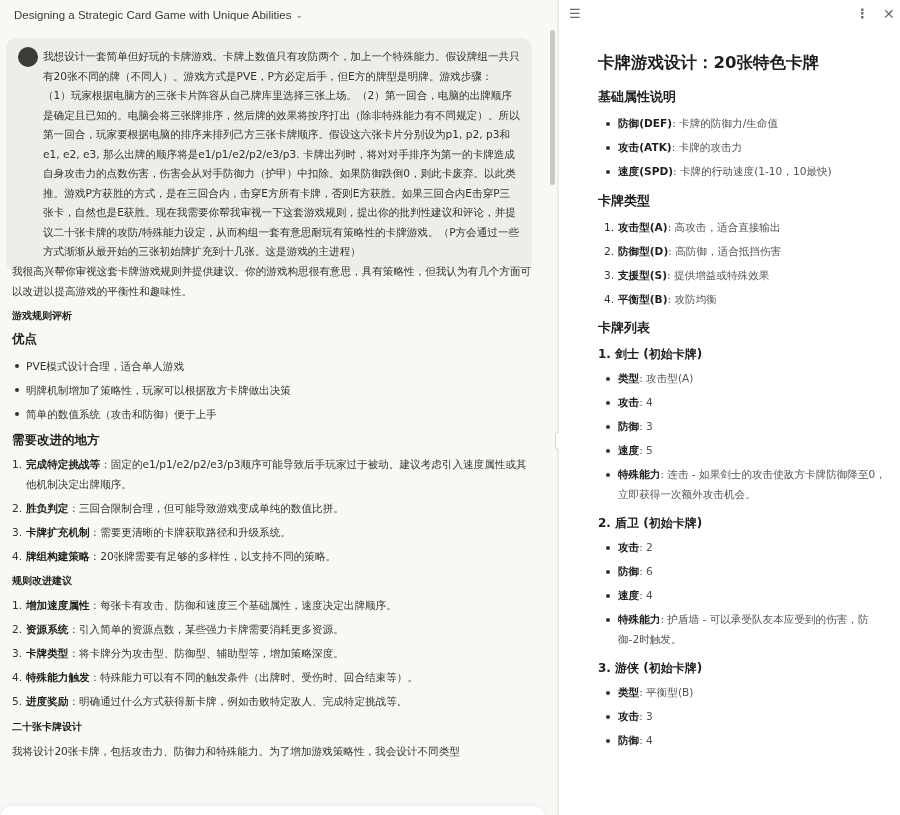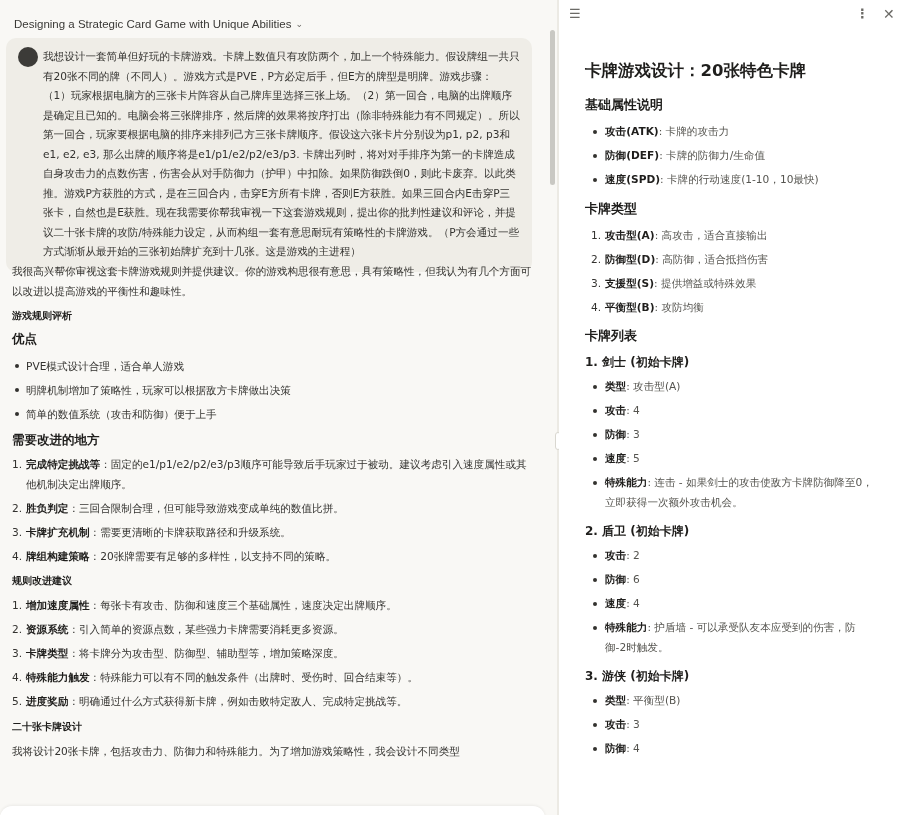--- a/index.html
+++ b/index.html
@@ -9,21 +9,21 @@
     color: #2b2a27;
     background: #f9f8f5;
     position: relative;
   }
   .left-pane {
     position: absolute; left: 0; top: 0; width: 557px; height: 815px;
     background: #f9f8f5; overflow: hidden;
   }
   .chat-header {
     position: absolute; left: 0; top: 0; width: 557px; height: 30px;
-    display: flex; align-items: flex-end; padding-left: 14px;
+    display: flex; align-items: center; padding-left: 14px;
   }
   .chat-title {
     font-size: 11.5px; color: #3a3936; font-family: "Liberation Sans", sans-serif;
     display: flex; align-items: center; gap: 4px; cursor: pointer;
   }
   .chev { font-size: 9px; color: #6b6a66; }
   .left-scroll-track {
     position: absolute; left: 550px; top: 30px; width: 5px; height: 155px;
     background: #c9c8c3; border-radius: 3px;
   }
@@ -69,22 +69,22 @@
   .right-pane {
     position: absolute; left: 559px; top: 0; width: 341px; height: 815px;
     background: #ffffff; overflow: hidden;
   }
   .right-toolbar { position: absolute; left: 0; top: 0; width: 341px; height: 30px; }
   .tb-icon { position: absolute; top: 7px; font-size: 13px; color: #6b6a66; cursor: pointer; line-height: 14px; }
   .list-icon { left: 10px; }
   .more-icon { left: 297px; font-weight: bold; }
   .close-icon { left: 324px; font-size: 14px; }
   .doc {
-    position: absolute; left: 26px; top: 52px; width: 290px;
-    font-size: 10.6px; color: #33322f; margin-top: 8px;
+    position: absolute; left: 39px; top: 52px; width: 290px;
+    font-size: 10.6px; color: #33322f;
   }
   .doc h1 { font-size: 16.5px; font-weight: bold; color: #1f1e1c; margin-bottom: 14px; line-height: 22px; }
   .doc h2 { font-size: 13px; font-weight: bold; color: #1f1e1c; margin: 4px 0 8px; line-height: 18px; }
   .doc h3 { font-size: 12px; font-weight: bold; color: #1f1e1c; margin: 4px 0 6px; line-height: 18px; }
   .doc ul { list-style: none; margin-bottom: 10px; }
   .doc ul li { position: relative; padding-left: 20px; line-height: 19.5px; margin-bottom: 4.5px; }
   .doc ul li::before {
     content: ""; position: absolute; left: 8px; top: 8px; width: 4px; height: 4px;
     border-radius: 50%; background: #33322f;
   }
@@ -151,22 +151,22 @@
     <span class="tb-icon list-icon">☰</span>
     <span class="tb-icon more-icon">⋮</span>
     <span class="tb-icon close-icon">✕</span>
   </div>
 
   <div class="doc">
     <h1>卡牌游戏设计：20张特色卡牌</h1>
 
     <h2>基础属性说明</h2>
     <ul>
+      <li><b>防御(DEF)</b><span class="muted">: 卡牌的防御力/生命值</span></li>
       <li><b>攻击(ATK)</b><span class="muted">: 卡牌的攻击力</span></li>
-      <li><b>防御(DEF)</b><span class="muted">: 卡牌的防御力/生命值</span></li>
       <li><b>速度(SPD)</b><span class="muted">: 卡牌的行动速度(1-10，10最快)</span></li>
     </ul>
 
     <h2>卡牌类型</h2>
     <ol>
       <li><span class="num">1.</span><b>攻击型(A)</b><span class="muted">: 高攻击，适合直接输出</span></li>
       <li><span class="num">2.</span><b>防御型(D)</b><span class="muted">: 高防御，适合抵挡伤害</span></li>
       <li><span class="num">3.</span><b>支援型(S)</b><span class="muted">: 提供增益或特殊效果</span></li>
       <li><span class="num">4.</span><b>平衡型(B)</b><span class="muted">: 攻防均衡</span></li>
     </ol>

